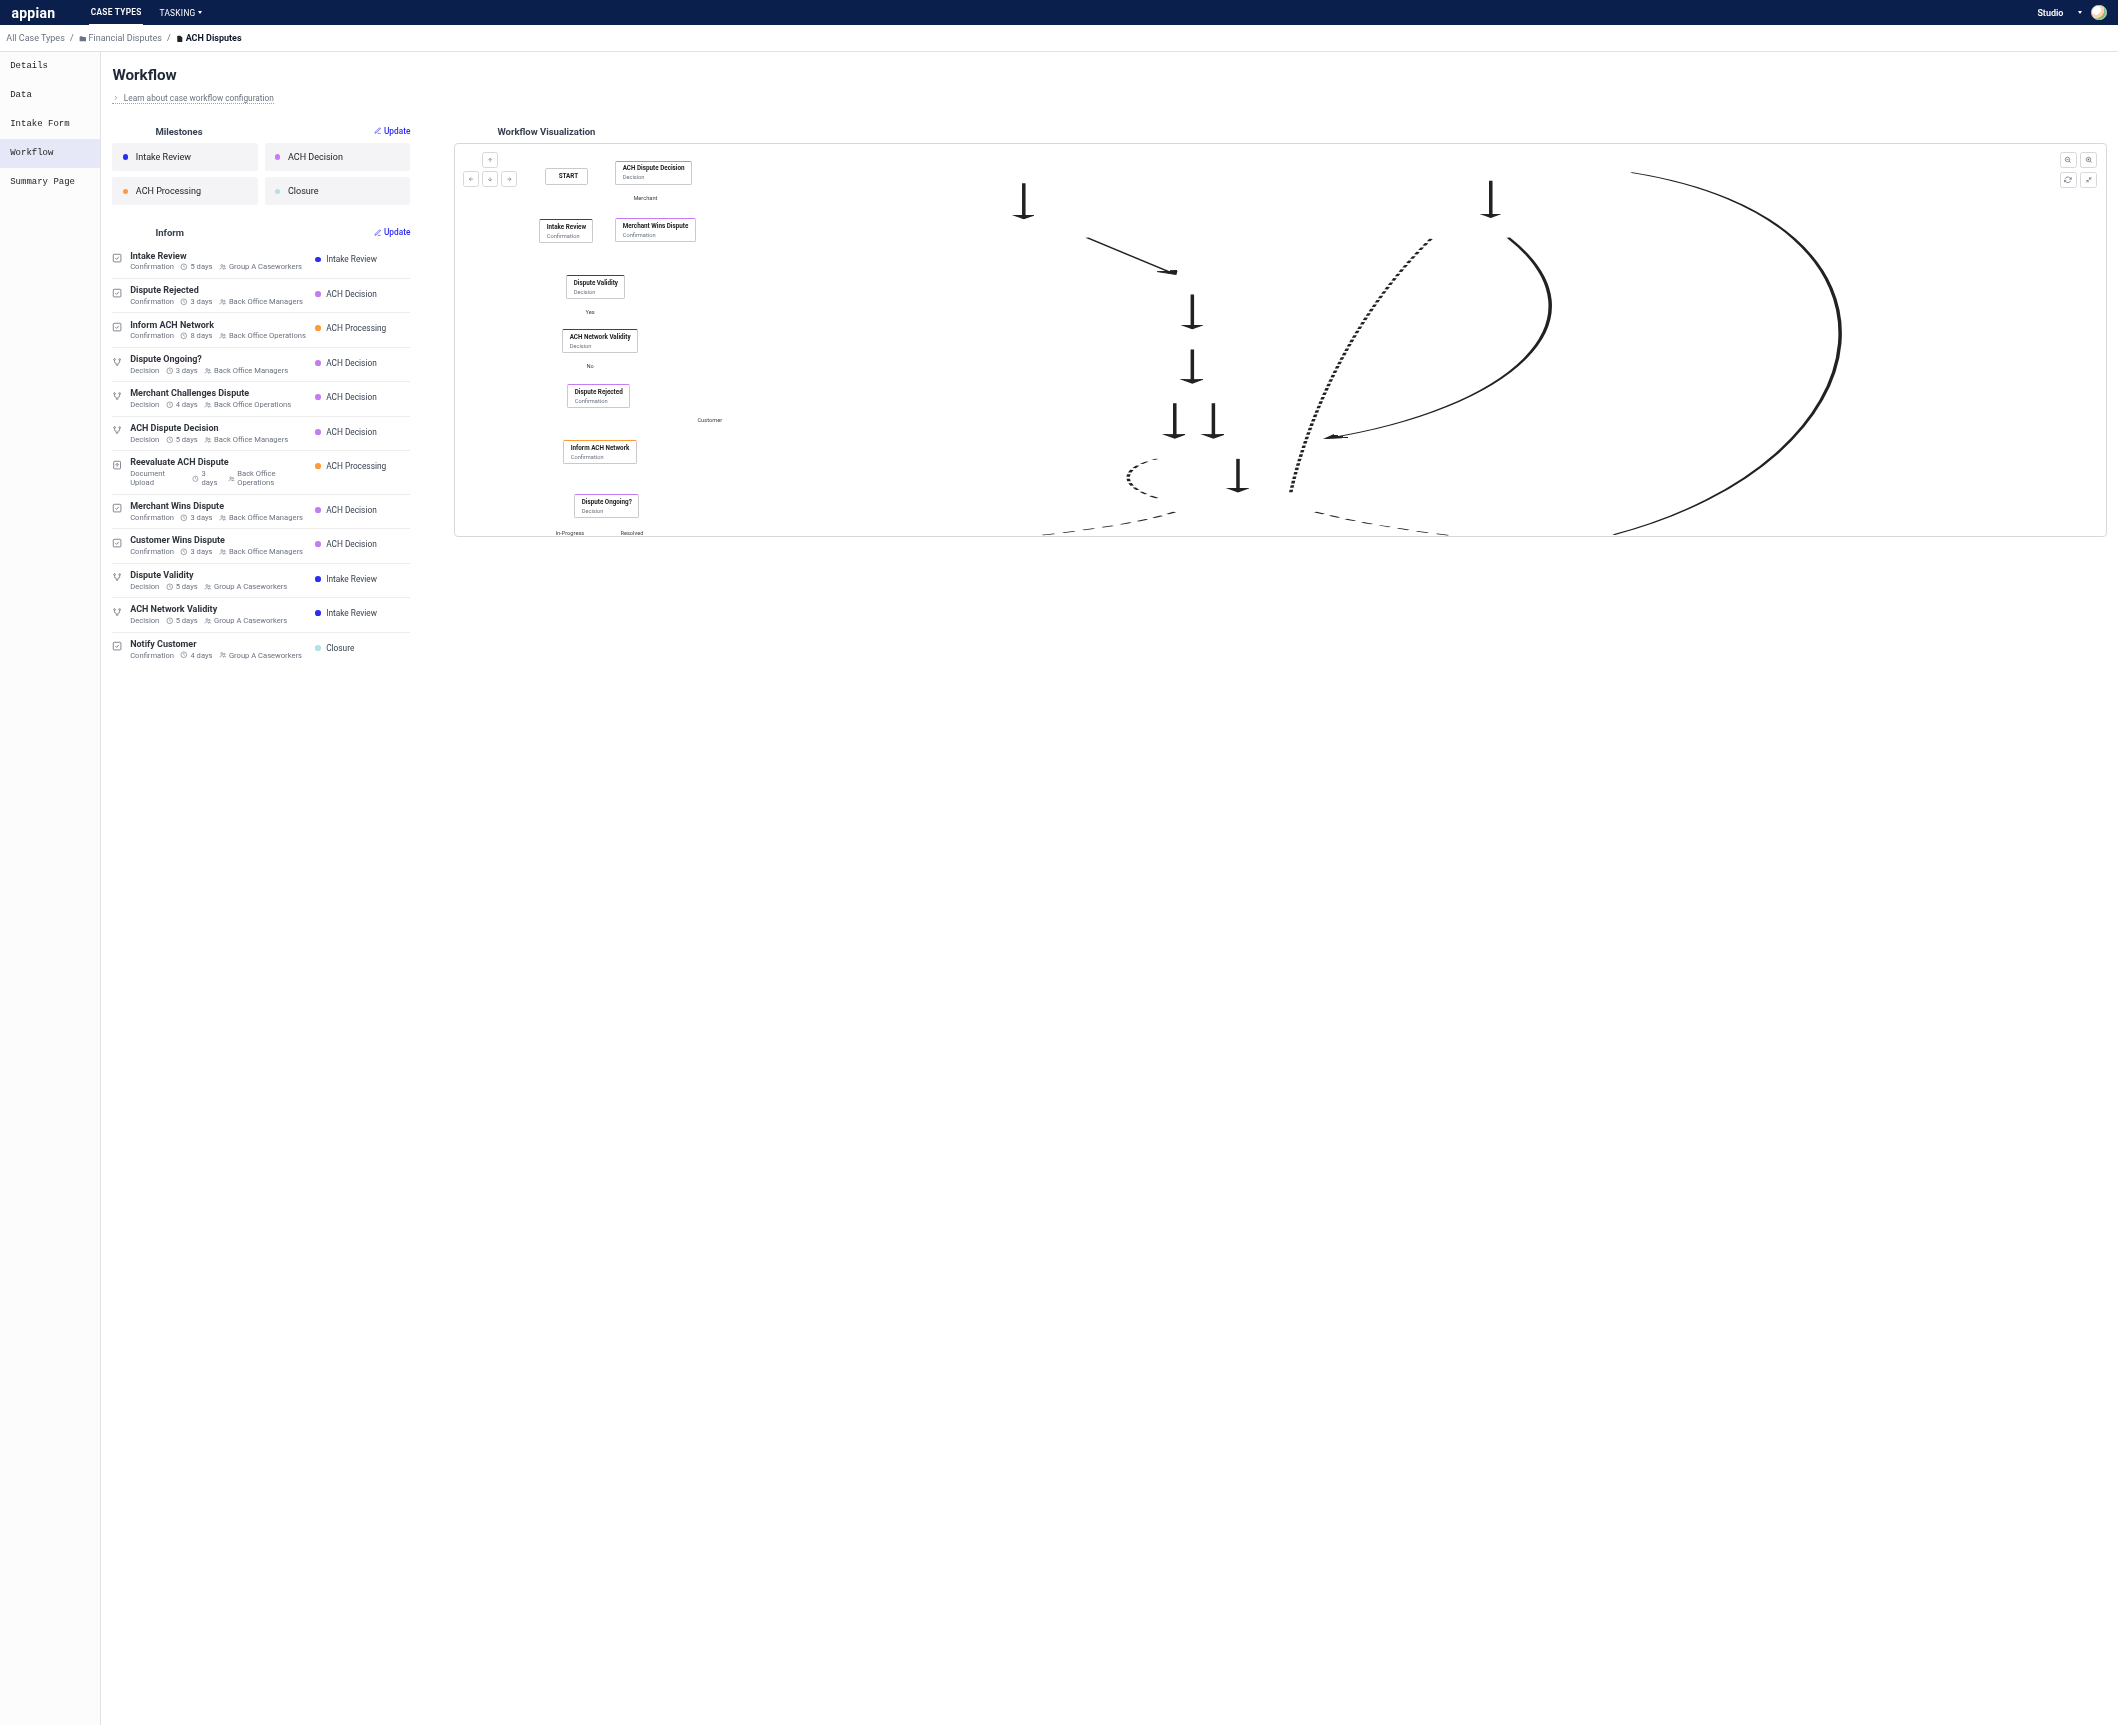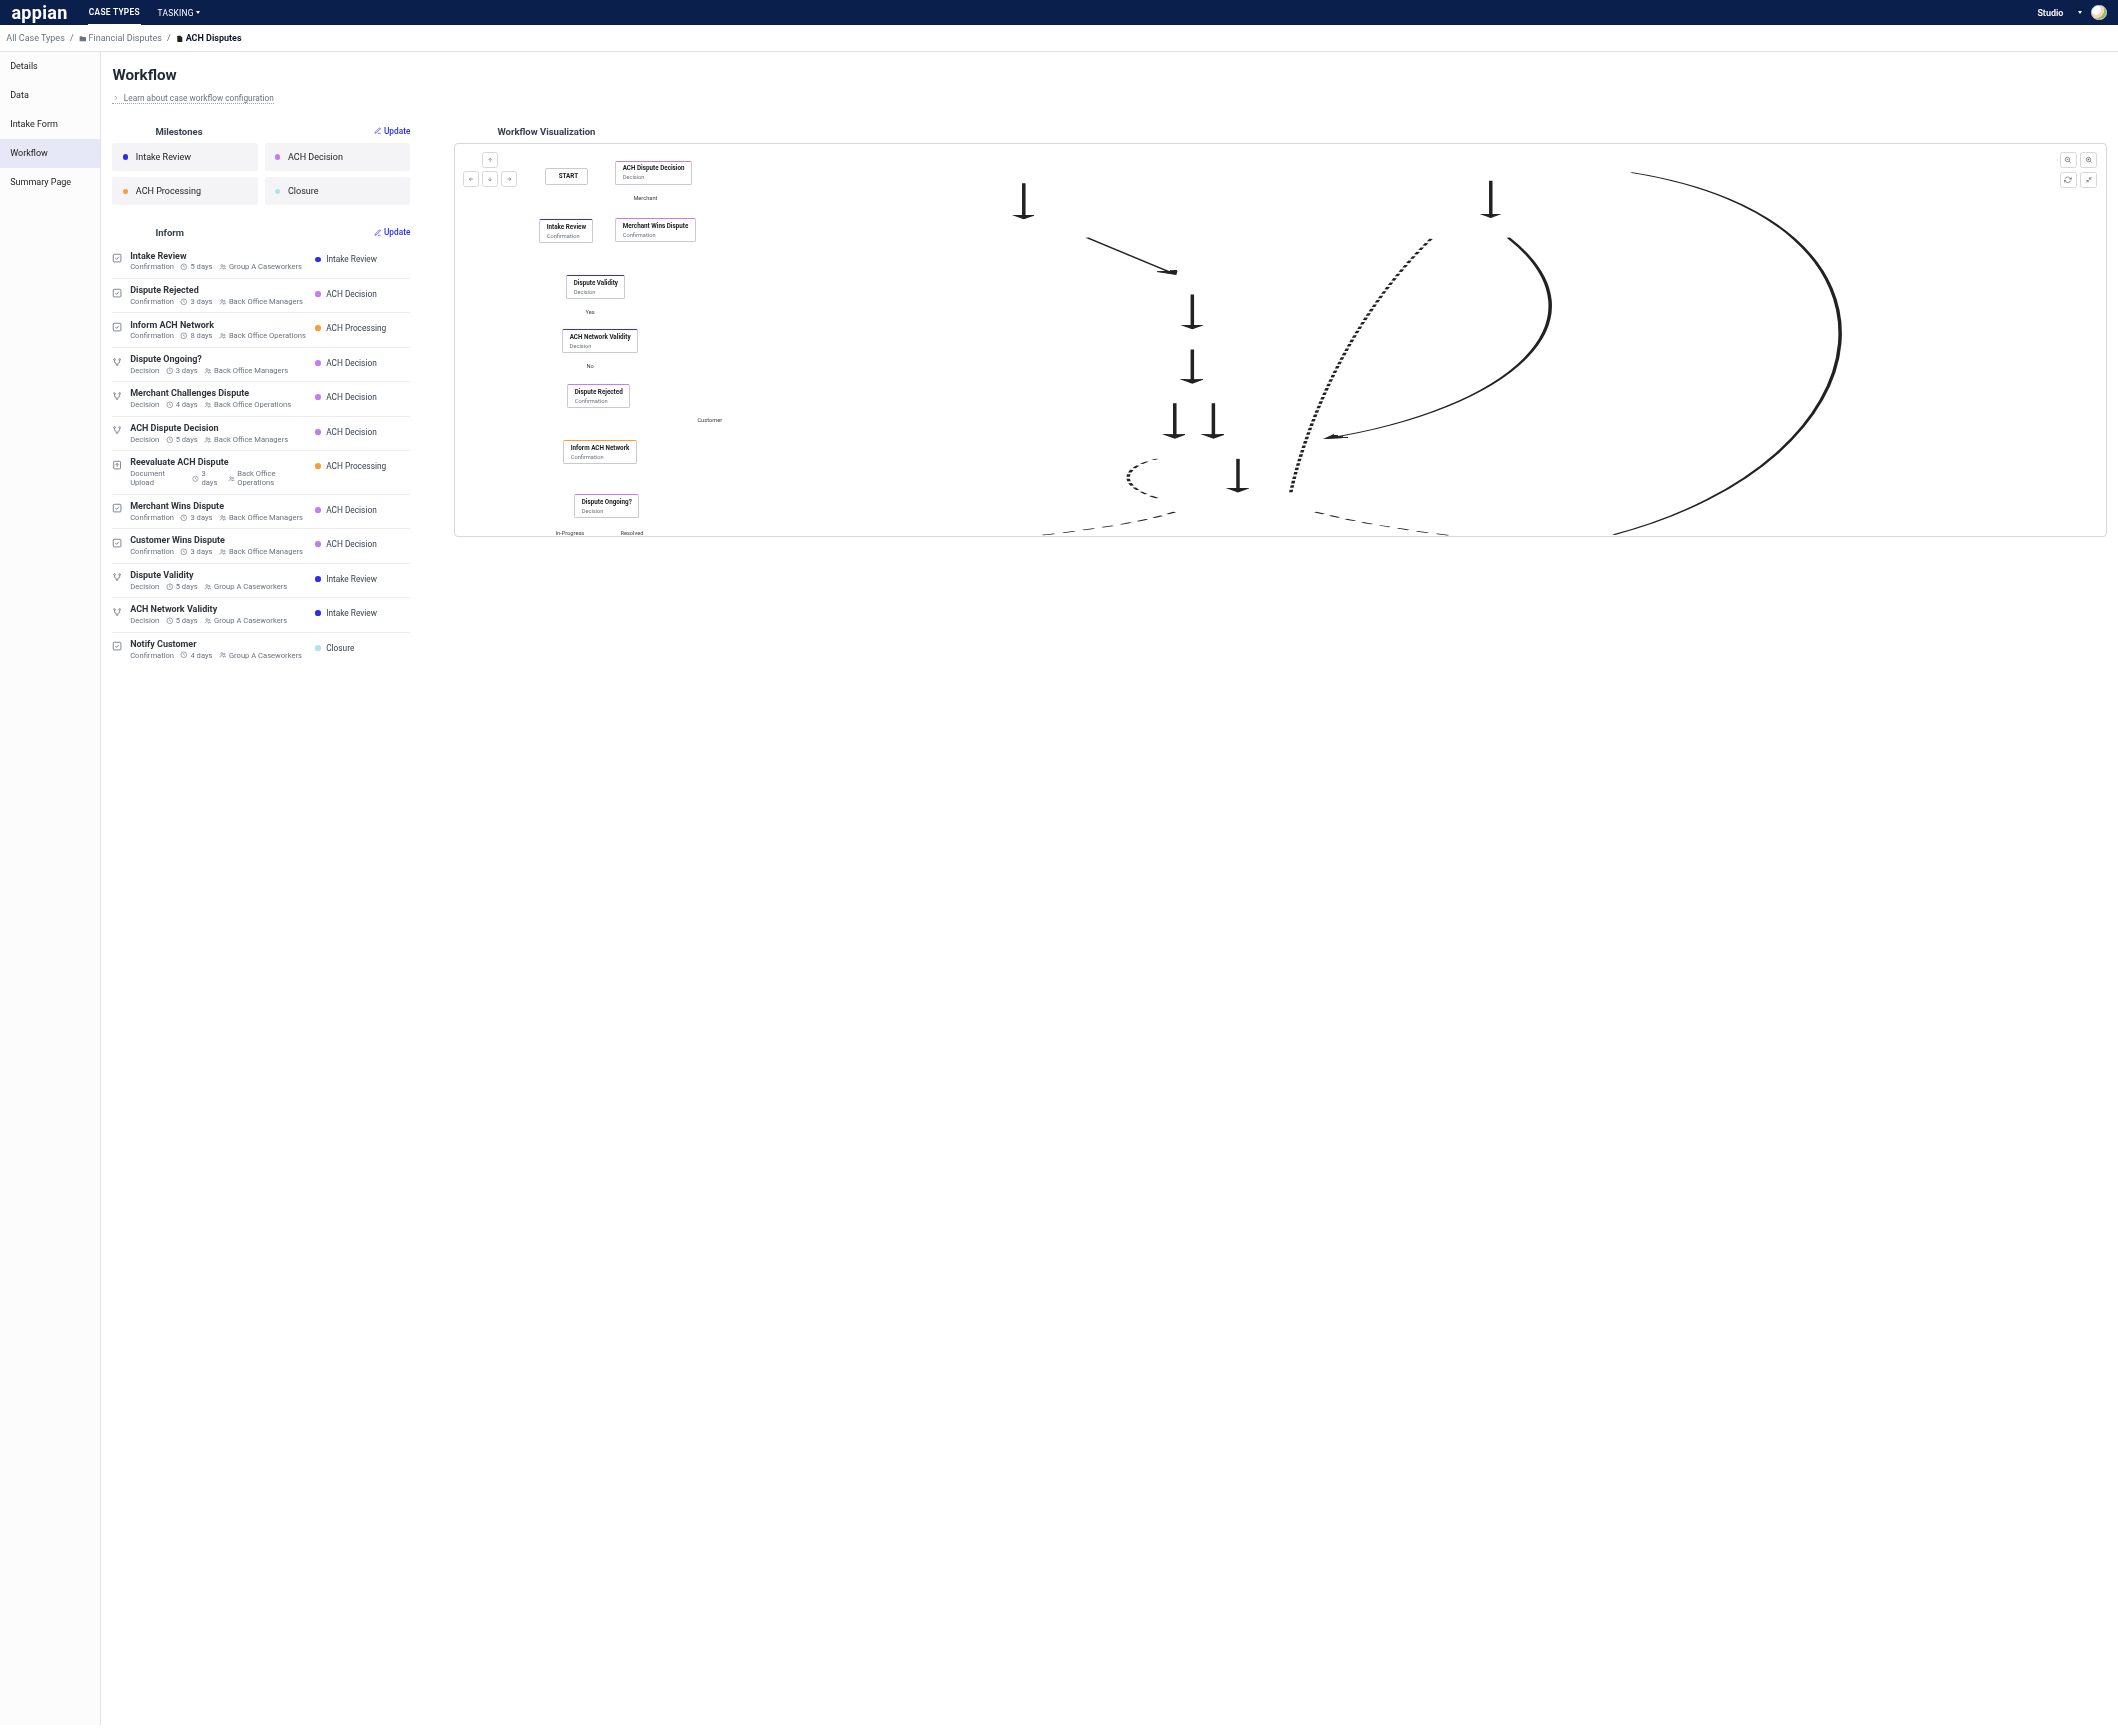--- a/index.html
+++ b/index.html
@@ -15,23 +15,23 @@
     background: #0b1f4c;
     color: #fff;
     display: flex;
     align-items: center;
     height: 25.4px;
     padding: 0 11.4px;
     position: relative;
   }
   .brand {
     font-weight: 700;
-    font-size: 18px;
+    font-size: 14px;
     letter-spacing: 0.3px;
-    margin-right: 20px;
+    margin-right: 34px;
     display: flex;
     align-items: baseline;
   } 
   .nav-item {
     font-size: 8.3px;
     letter-spacing: 0.3px;
     margin-right: 15.2px;
     padding: 6.3px 1.3px;
     cursor: pointer;
     display: inline-flex;
@@ -83,20 +83,21 @@
   .crumb.current { color: #0f172a; font-weight: 700; cursor: default; }
   .crumb svg { vertical-align: -1.3px; }
 
   
   .main-wrap { display: flex; min-height: calc(100vh - 25.4px - 29px); }
   .side-nav {
     width: 101px;
     min-width: 101px;
     border-right: 0.6px solid #e3e3e3;
     background: #fcfcfd;
+    font-family: Liberation Mono, monospace;
   }
   .side-nav .snav-item {
     padding: 9.5px 10.2px;
     cursor: pointer;
     font-size: 9px;
     color: #222;
   }
   .side-nav .snav-item.active {
     background: #e6e7f7;
     font-weight: 400;

